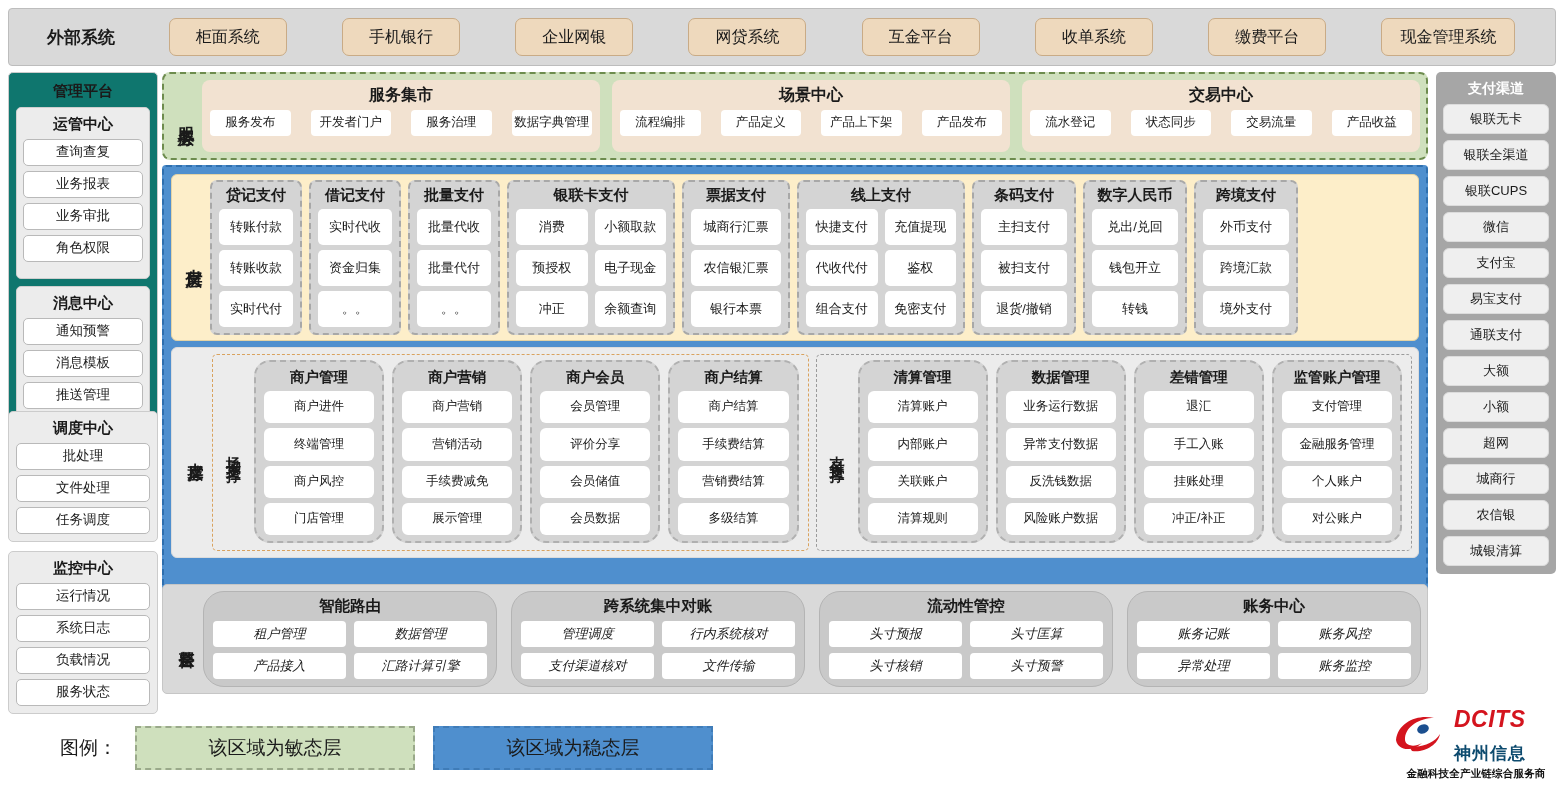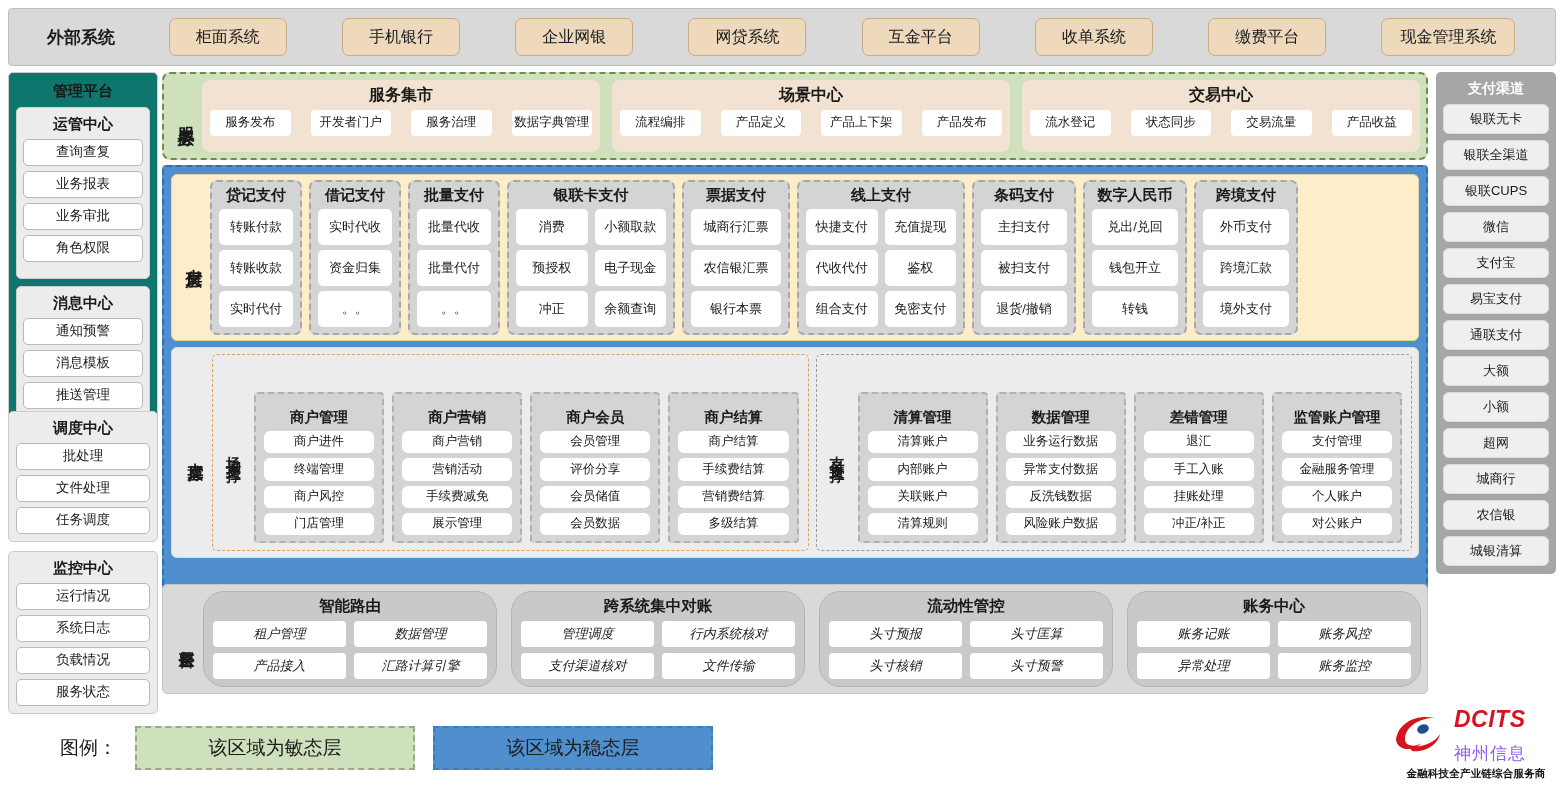--- a/index.html
+++ b/index.html
@@ -124,22 +124,22 @@
     flex:1; display:flex; align-items:stretch; border-radius:5px; padding:3px 5px 5px;
   }
   .sup-zone.scene { border:1px dashed #d9a25e; margin-right:7px; }
   .sup-zone.paysup { border:1px dashed #9a9a9a; }
   .sup-zone-label {
     width:30px; flex:none; display:flex; align-items:center; justify-content:center;
     font-size:15px; font-weight:bold; writing-mode:vertical-rl; text-orientation:upright; letter-spacing:4px;
   }
   .sup-cards { display:flex; flex:1; gap:8px; padding:2px 4px 2px 6px; }
   .sup-card {
-    flex:1; background:#d4d4d4; border:2px dashed #b0b0b0; border-radius:4px;
-    padding:12px 8px 6px; display:flex; flex-direction:column;margin-top:32px;
+    flex:1; background:#d4d4d4; border:2px dashed #b0b0b0; border-radius:16px;
+    padding:4px 8px 6px; display:flex; flex-direction:column;
   }
   .sup-card-title { font-size:14.5px; font-weight:bold; text-align:center; padding:2px 0 4px; }
   .sup-items { display:flex; flex-direction:column; gap:5px; flex:1; }
   .sup-chip { border:none; border-radius:6px; font-size:12.5px; flex:1; }
 
   
   .int-layer {
     position:absolute; left:162px; top:584px; width:1266px; height:110px;
     background:#d9d9d9; border:1px solid #c6c6c6; border-radius:5px;
     display:flex; align-items:stretch; padding:6px;
@@ -167,21 +167,21 @@
   }
   .legend-agile { background:#cfe0bd; border:2px dashed #9aa98a; }
   .legend-stable { background:#4f8fce; border:2px dashed #3f7cb8; }
 
   
   .logo { position:absolute; left:1392px; top:708px; width:168px; }
   .logo-row { display:flex; align-items:center; gap:4px; }
   .logo-mark { flex:none; }
   .logo-text { display:flex; flex-direction:column; line-height:1; }
   .logo-en { font-size:23px; font-weight:bold; color:#d4141e; letter-spacing:0.5px; font-style:italic; }
-  .logo-cn { font-size:17px; font-weight:normal; color:#8b5cf6; letter-spacing:1px; margin-top:14px; }
+  .logo-cn { font-size:17px; font-weight:bold; color:#0c4a6e; letter-spacing:1px; margin-top:14px; }
   .logo-tag { font-size:10.5px; font-weight:bold; color:#111; margin-top:5px; text-align:center; letter-spacing:0.2px; }
 </style>
 </head>
 <body>
 
 <div class="page">
 
   <div class="ext-bar">
     <div class="ext-title">外部系统</div>
     <div class="ext-items" id="ext-items">

